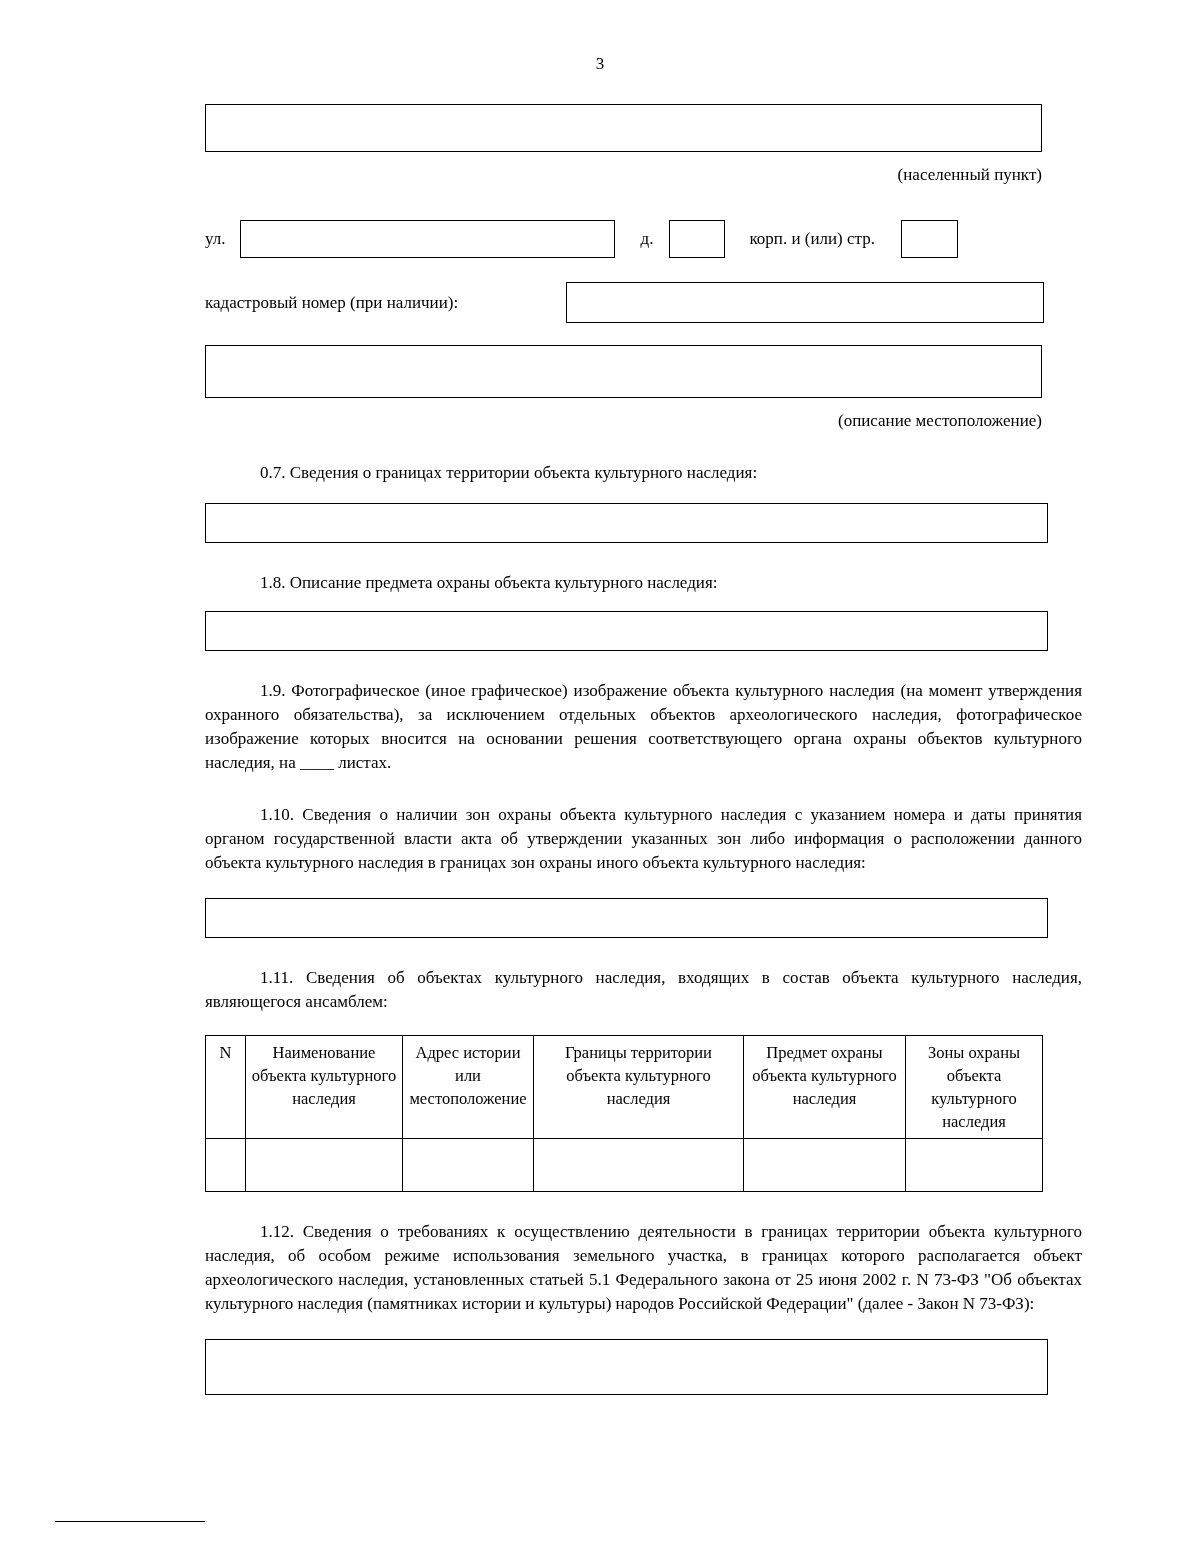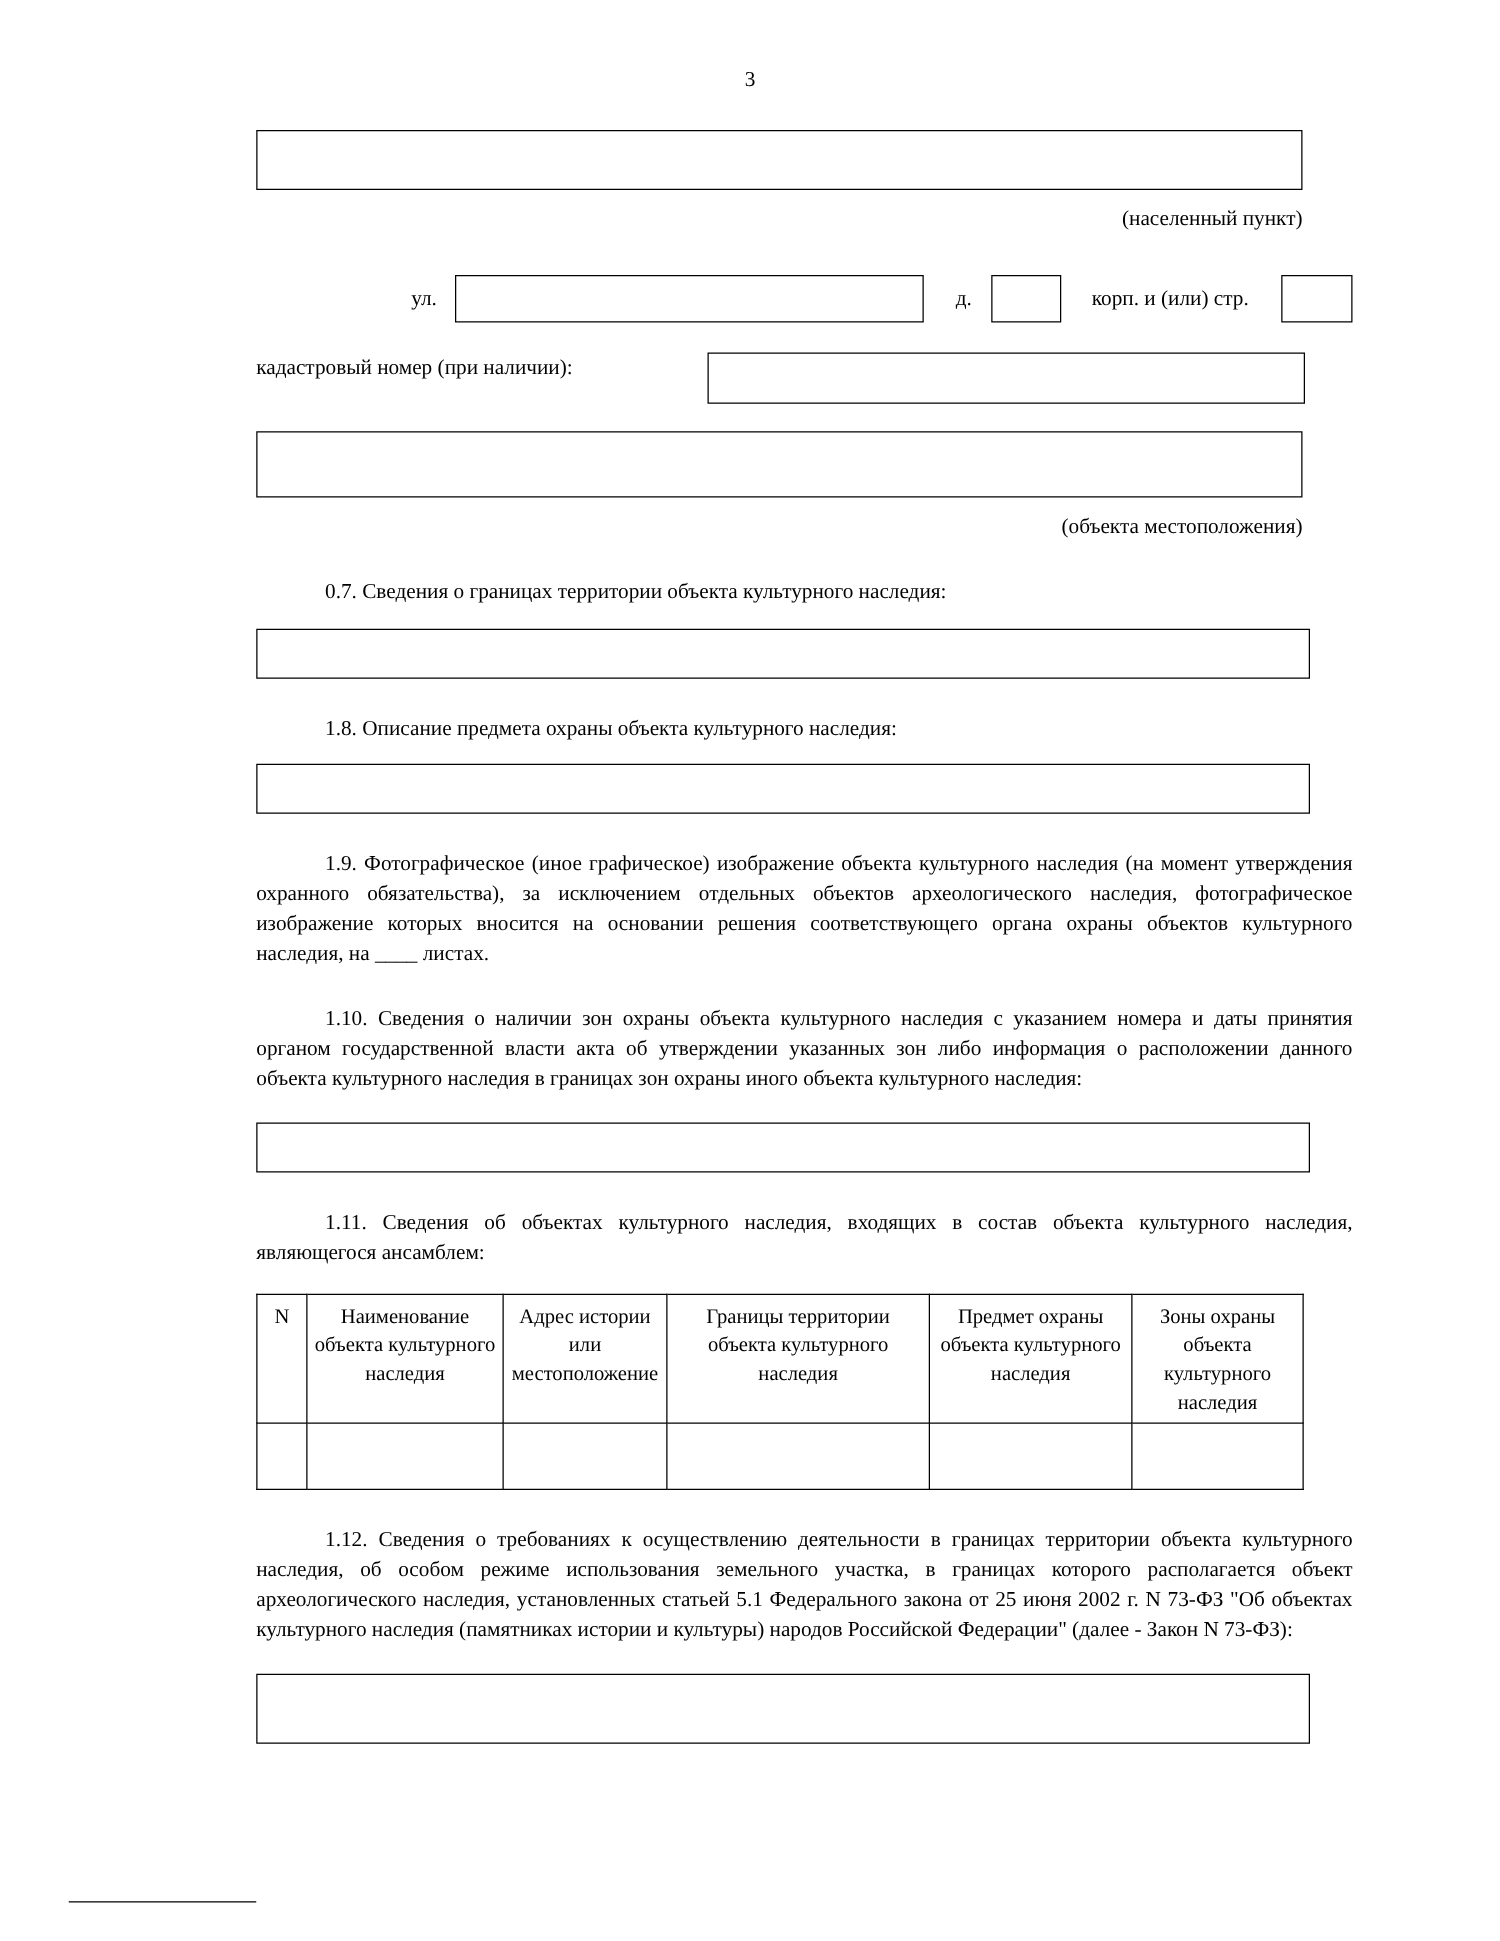--- a/index.html
+++ b/index.html
@@ -46,21 +46,20 @@
   }
   .caption {
     text-align: right;
     width: 837px;
     margin-top: 11px;
   }
   .street-row {
     display: flex;
     align-items: center;
     margin-top: 33px;
-    justify-content: flex-end;
   }
   .street-row .lbl { flex: none; }
   .box-street {
     width: 375px;
     height: 38px;
     margin-left: 14px;
   }
   .lbl-house { margin-left: 26px; }
   .box-small {
     width: 56px;
@@ -68,20 +67,21 @@
     margin-left: 16px;
   }
   .lbl-corp { margin-left: 24px; }
   .box-corp {
     width: 57px;
     height: 38px;
     margin-left: 26px;
   }
   .cadastral-row {
     display: flex;
+    align-items: center;
     margin-top: 24px;
   }
   .box-cadastral {
     width: 478px;
     height: 41px;
     margin-left: auto;
     margin-right: 38px;
   }
   .box-desc {
     width: 837px;
@@ -155,21 +155,21 @@
       <span class="lbl lbl-corp">корп. и (или) стр.</span>
       <div class="field-box box-corp"></div>
     </div>
 
     <div class="cadastral-row">
       <span>кадастровый номер (при наличии):</span>
       <div class="field-box box-cadastral"></div>
     </div>
 
     <div class="field-box box-desc"></div>
-    <div class="caption">(объекта местоположения)</div>
+    <div class="caption">(описание местоположение)</div>
 
     <p class="para">0.7. Сведения о границах территории объекта культурного наследия:</p>
     <div class="field-box box-line box-17"></div>
 
     <p class="para">1.8. Описание предмета охраны объекта культурного наследия:</p>
     <div class="field-box box-line box-18"></div>
 
     <p class="para">1.9. Фотографическое (иное графическое) изображение объекта культурного наследия (на момент утверждения охранного обязательства), за исключением отдельных объектов археологического наследия, фотографическое изображение которых вносится на основании решения соответствующего органа охраны объектов культурного наследия, на ____ листах.</p>
 
     <p class="para tight">1.10. Сведения о наличии зон охраны объекта культурного наследия с указанием номера и даты принятия органом государственной власти акта об утверждении указанных зон либо информация о расположении данного объекта культурного наследия в границах зон охраны иного объекта культурного наследия:</p>

